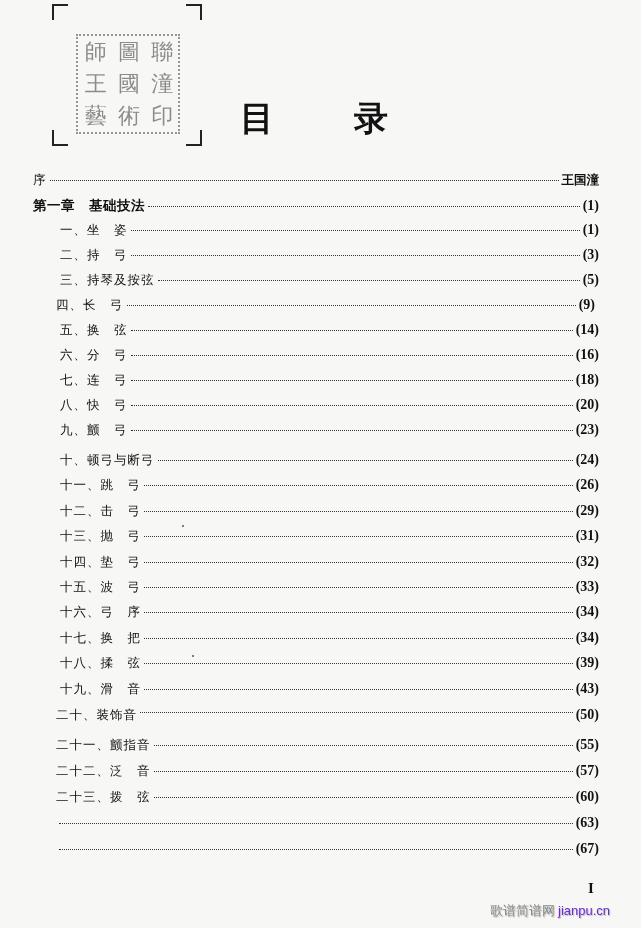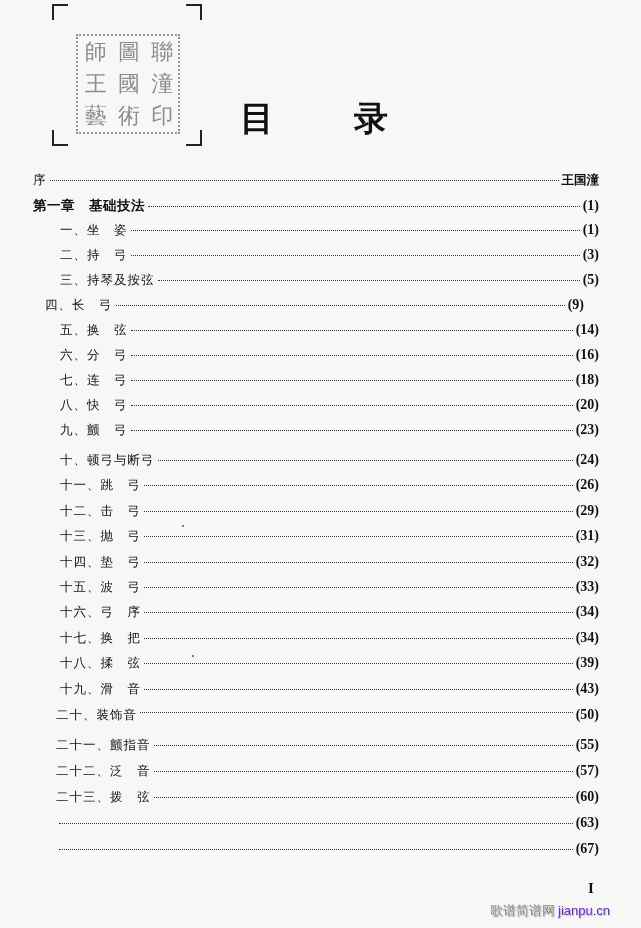--- a/index.html
+++ b/index.html
@@ -177,21 +177,21 @@
   <div class="row" style="left:60px; top:247px; width:539px;">
     <span class="label">二、持　弓</span>
     <span class="leader"></span>
     <span class="page">(3)</span>
   </div>
   <div class="row" style="left:60px; top:272px; width:539px;">
     <span class="label">三、持琴及按弦</span>
     <span class="leader"></span>
     <span class="page">(5)</span>
   </div>
-  <div class="row" style="left:45px; top:297px; width:539px;">
+  <div class="row" style="left:56px; top:297px; width:539px;">
     <span class="label">四、长　弓</span>
     <span class="leader"></span>
     <span class="page">(9)</span>
   </div>
   <div class="row" style="left:60px; top:322px; width:539px;">
     <span class="label">五、换　弦</span>
     <span class="leader"></span>
     <span class="page">(14)</span>
   </div>
   <div class="row" style="left:60px; top:347px; width:539px;">

